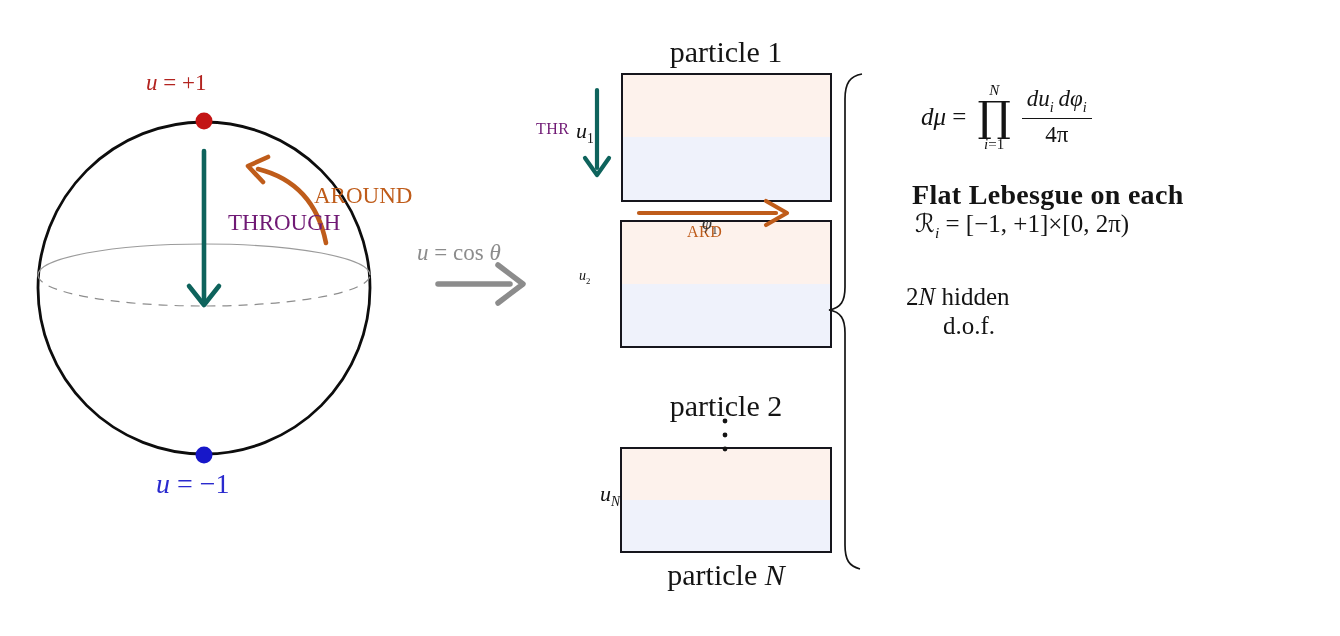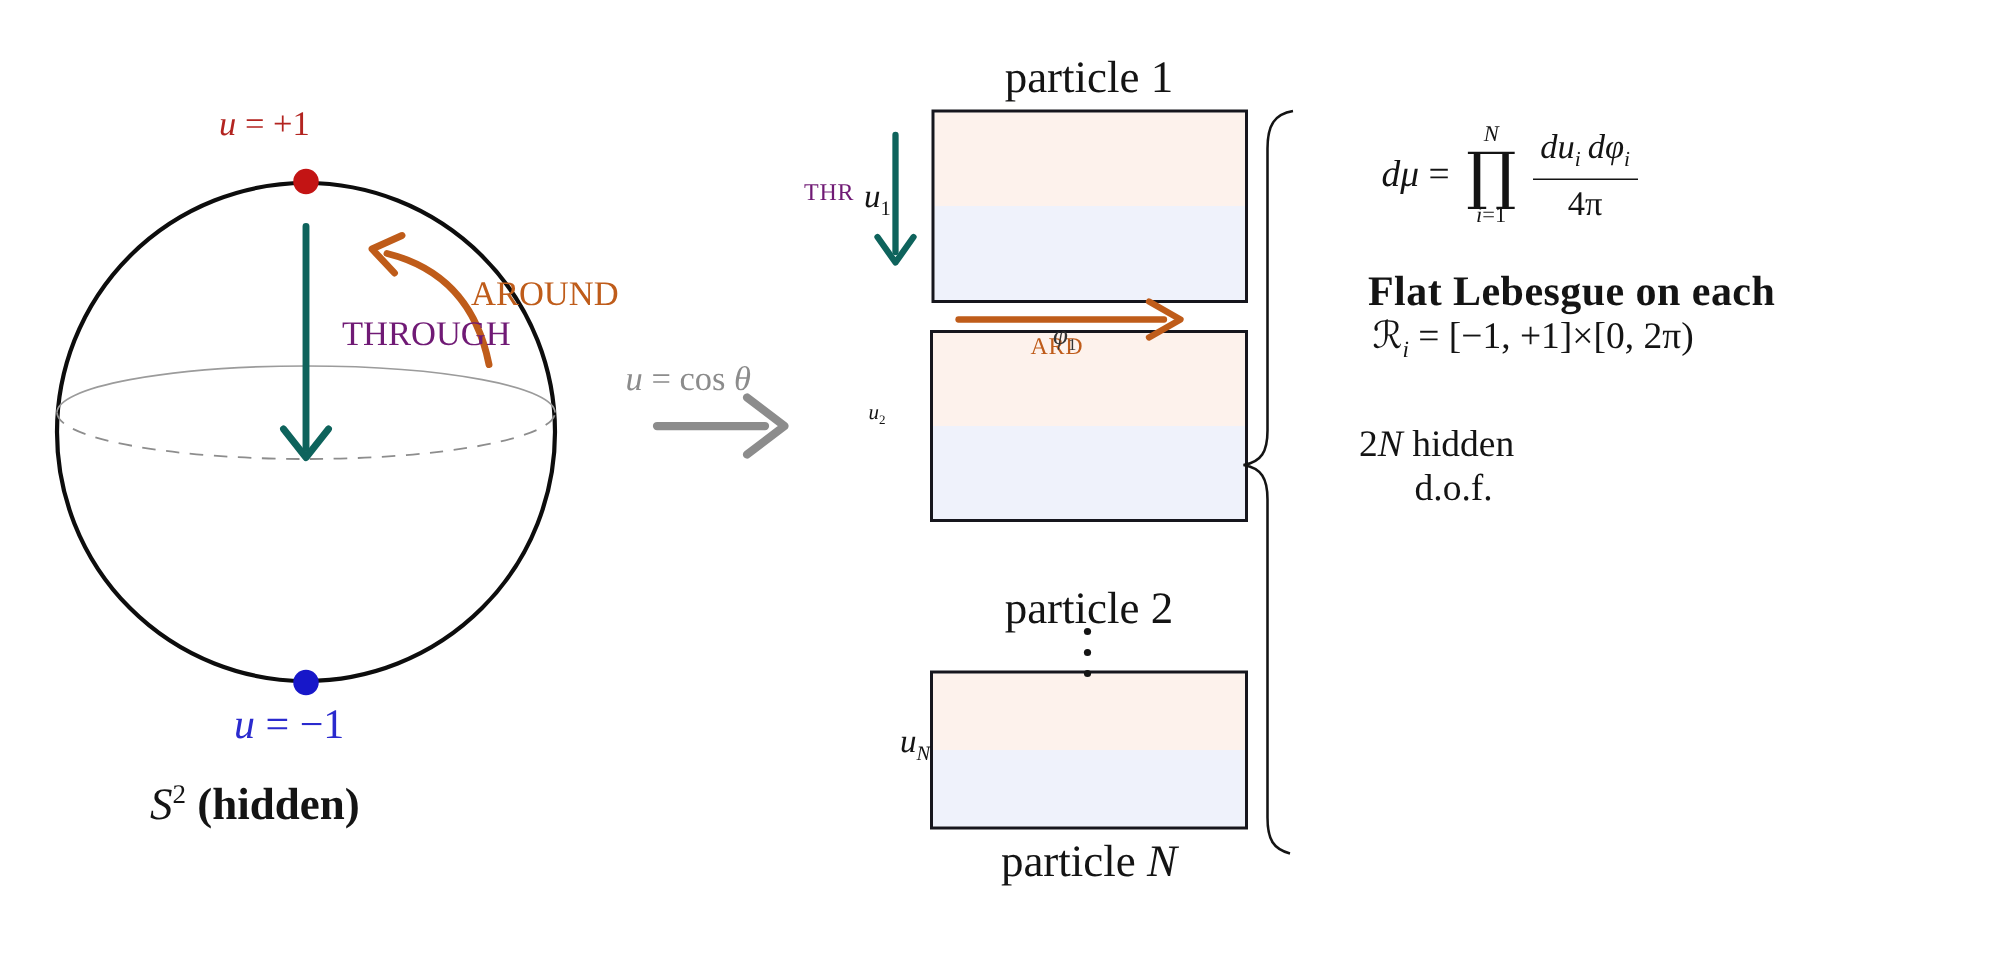--- a/index.html
+++ b/index.html
@@ -89,21 +89,20 @@
   </svg>
 
   <span class="lbl red" style="left:146px; top:71px; font-size:23px;"><i>u</i>&nbsp;<span>= +1</span></span>
 
   <span class="lbl blue" style="left:156px; top:469px; font-size:28px;"><i>u</i>&nbsp;<span>= −1</span></span>
 
   <span class="lbl teal" style="left:228px; top:211px; font-size:23px;">THROUGH</span>
 
   <span class="lbl orange" style="left:314px; top:184px; font-size:23px;">AROUND</span>
 
-  <span class="lbl" style="left:100px; top:520px; font-size:30px;"><i>S</i><sup>2</sup>&nbsp;<b>(hidden)</b></span>
 
   <span class="lbl gray" style="left:417px; top:241px; font-size:23px;"><i>u</i>&nbsp;<span>= cos</span>&nbsp;<i>θ</i></span>
 
   <span class="ptitle" style="top:35px;">particle 1</span>
   <span class="ptitle" style="top:357px;margin-top:32px;">particle 2</span>
   <span class="ptitle" style="top:558px;"><span>particle</span>&nbsp;<i>N</i></span>
 
   <span class="lbl" style="left:576px; top:119px; font-size:22px;"><i>u</i><sub>1</sub></span>
   <span class="lbl" style="left:579px; top:269px; font-size:14px;"><i>u</i><sub>2</sub></span>
   <span class="lbl" style="left:600px; top:482px; font-size:22px;"><i>u</i><sub><i>N</i></sub></span>

